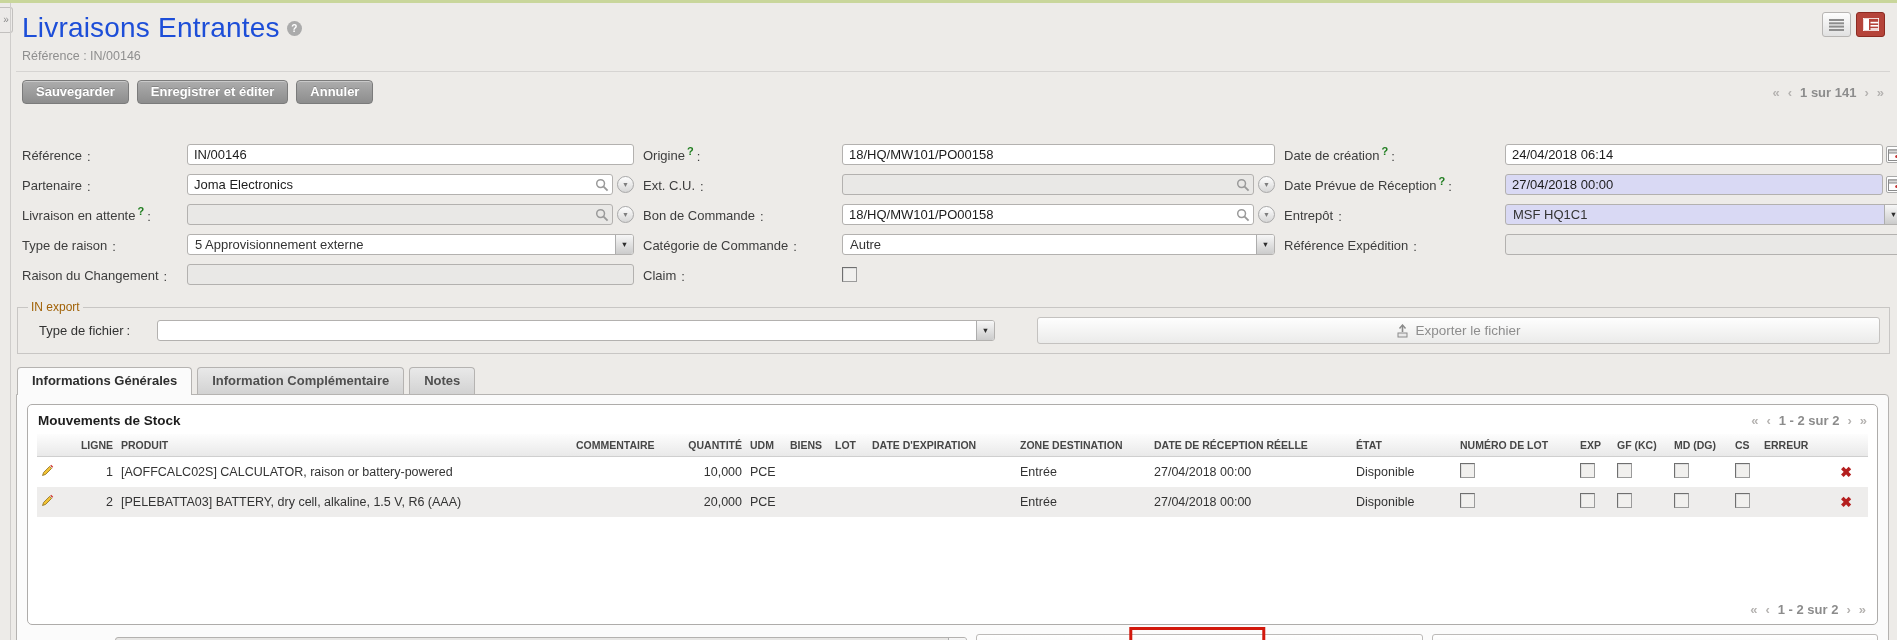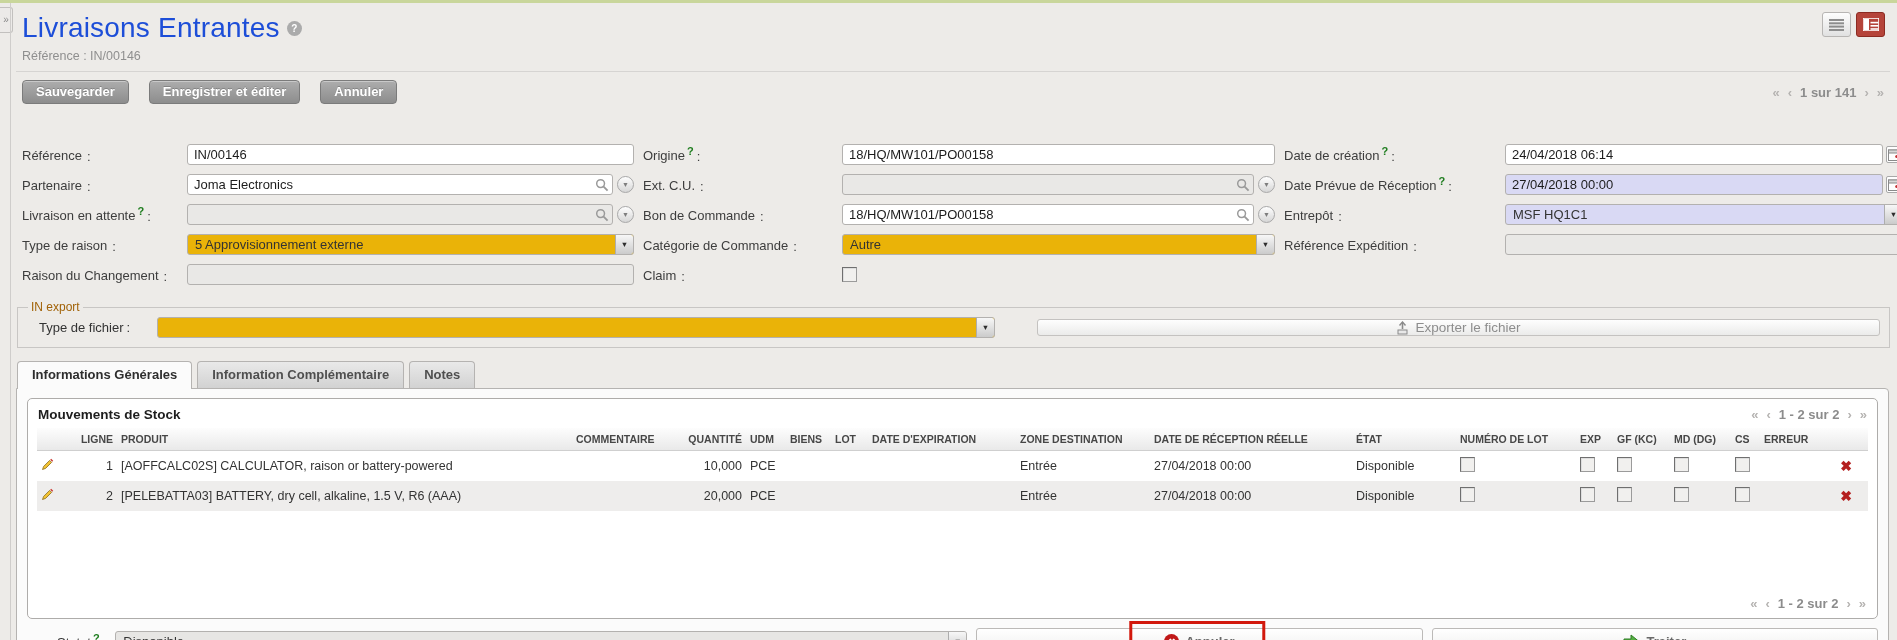--- a/index.html
+++ b/index.html
@@ -13,52 +13,52 @@
   h1{display:inline;font-size:28px;font-weight:400;color:#1d4ed8;letter-spacing:.2px;}
   .help-badge{display:inline-block;width:15px;height:15px;border-radius:50%;background:#ababab;color:#fff;font-size:10px;font-weight:bold;text-align:center;line-height:15px;vertical-align:5px;margin-left:7px;}
   .subtitle{color:#8f8f8f;font-size:12.5px;padding:5px 0 8px 6px;}
   .view-switch{position:absolute;top:9px;right:12px;display:flex;gap:5px;}
   .vs-btn{width:29px;height:25px;border:1px solid #b7b5b3;border-radius:3px;background:linear-gradient(#fdfdfd,#e1e1e1);display:flex;align-items:center;justify-content:center;cursor:pointer;box-sizing:border-box;}
   .vs-btn.active{background:#b5443a;border-color:#8c2b22;}
   .sep{border:none;border-top:1px solid #d6d4d2;margin:0;}
 
   
   .toolbar{display:flex;align-items:center;padding:8px 6px 7px;}
-  .tb-btn{background:linear-gradient(#adadad,#8d8d8d);border:1px solid #7b7b7b;border-radius:4px;color:#fff;font-weight:bold;font-size:13px;padding:3px 13px 4px;margin-right:20px;cursor:pointer;text-shadow:0 -1px 0 rgba(0,0,0,.2);box-shadow:inset 0 1px 0 rgba(255,255,255,.35);}
+  .tb-btn{background:linear-gradient(#adadad,#8d8d8d);border:1px solid #7b7b7b;border-radius:4px;color:#fff;font-weight:bold;font-size:13px;padding:3px 13px 4px;margin-right:8px;cursor:pointer;text-shadow:0 -1px 0 rgba(0,0,0,.2);box-shadow:inset 0 1px 0 rgba(255,255,255,.35);}
   .pager{margin-left:auto;display:flex;gap:8px;align-items:center;font-weight:bold;font-size:13px;}
   .pg-btn{color:#b5b3b1;cursor:pointer;}
   .pg-label{color:#8c8c8c;}
 
   
   .form-grid{display:grid;grid-template-columns:156px 447px 190px 433px 212px 398px;column-gap:9px;row-gap:9px;margin:33px 0 0 6px;align-items:center;}
   .flabel{color:#3d3d3d;white-space:nowrap;}
   sup.help{color:#1e7d1e;font-weight:bold;font-size:11px;margin-left:2px;}
   .colon{margin-left:3px;}
   .fwrap{display:flex;align-items:center;position:relative;}
   .fi{flex:1;height:21px;border:1px solid #b3b1af;border-radius:3px;padding:1px 6px;font:13px "Liberation Sans",sans-serif;color:#1c1c1c;background:#fff;box-sizing:border-box;min-width:0;}
   .fi.gray{background:#e9e8e6;}
   .fi.req{background:#d9d9f4;}
   .m2o .fi{padding-right:24px;}
   .mag{position:absolute;top:4px;pointer-events:none;}
   .m2o .mag{right:25px;}
   .drop-circle{width:15px;height:15px;border-radius:50%;border:1px solid #a8a8a8;background:linear-gradient(#fefefe,#d6d6d6);margin-left:4px;flex:none;font-size:7px;color:#7d7d7d;display:flex;align-items:center;justify-content:center;cursor:pointer;}
   .cal-btn{width:17px;height:17px;margin-left:3px;flex:none;border:1px solid #a8a8a8;border-radius:2px;background:#fff;display:flex;align-items:center;justify-content:center;cursor:pointer;box-sizing:border-box;}
-  .fsel{flex:1;height:21px;border:1px solid #b3b1af;border-radius:3px;background:#eab308;display:flex;align-items:center;padding-left:7px;box-sizing:border-box;cursor:pointer;min-width:0;overflow:hidden;}
+  .fsel{flex:1;height:21px;border:1px solid #b3b1af;border-radius:3px;background:#ffffff;display:flex;align-items:center;padding-left:7px;box-sizing:border-box;cursor:pointer;min-width:0;overflow:hidden;}
   .fsel .arrow{margin-left:auto;width:17px;align-self:stretch;background:linear-gradient(#f7f7f7,#cbcbcb);border-left:1px solid #adadad;display:flex;align-items:center;justify-content:center;font-size:7.5px;color:#2d2d2d;flex:none;}
   .fsel.req{background:#d9d9f4;}
   .fsel.gray{background:#e7e6e4;}
   .cbx{width:13px;height:13px;background:#f1f0ee;border:1px solid #9b9b9b;border-top-color:#6f6f6f;border-left-color:#6f6f6f;box-shadow:inset 1px 1px 0 #dedede;display:inline-block;cursor:pointer;}
 
   
   fieldset.in-export{margin:15px 0 0 1px;border:1px solid #c8c6c4;padding:3px 9px 9px;}
   fieldset.in-export legend{font-size:12px;color:#a16207;padding:0 3px;margin-left:1px;}
   .fs-row{display:flex;align-items:center;}
   .fs-label{width:118px;padding-left:12px;white-space:nowrap;}
   .fs-sel{max-width:842px;}
-  .export-btn{flex:1;margin-left:42px;height:17px;border:1px solid #c4c2c0;border-radius:3px;background:linear-gradient(#fefefe,#ebebea);color:#8d8d8d;font-size:13.5px;display:flex;align-items:center;justify-content:center;gap:6px;cursor:pointer;}
+  .export-btn{flex:1;margin-left:42px;height:27px;border:1px solid #c4c2c0;border-radius:3px;background:linear-gradient(#fefefe,#ebebea);color:#8d8d8d;font-size:13.5px;display:flex;align-items:center;justify-content:center;gap:6px;cursor:pointer;}
 
   
   .tabs{display:flex;margin:13px 0 0 1px;position:relative;z-index:2;}
   .tab{padding:5px 14px 6px;border:1px solid #b5b3b1;border-bottom:none;border-radius:4px 4px 0 0;background:linear-gradient(#e9e9e9,#d2d2d2);color:#4f4f4f;font-weight:bold;font-size:13px;margin-right:5px;cursor:pointer;}
   .tab.active{background:#fbfbfb;color:#2e2e2e;padding-bottom:7px;margin-bottom:-1px;}
   .tab-panel{border:1px solid #b5b3b1;background:#fbfbfb;border-radius:0 4px 5px 5px;padding:9px 10px 12px;margin-right:1px;position:relative;z-index:1;}
 
   
   .list-box{background:#fff;border:1px solid #aeacaa;border-radius:5px;padding:6px 9px;}
   .list-head{display:flex;align-items:center;padding:2px 1px 6px;}

